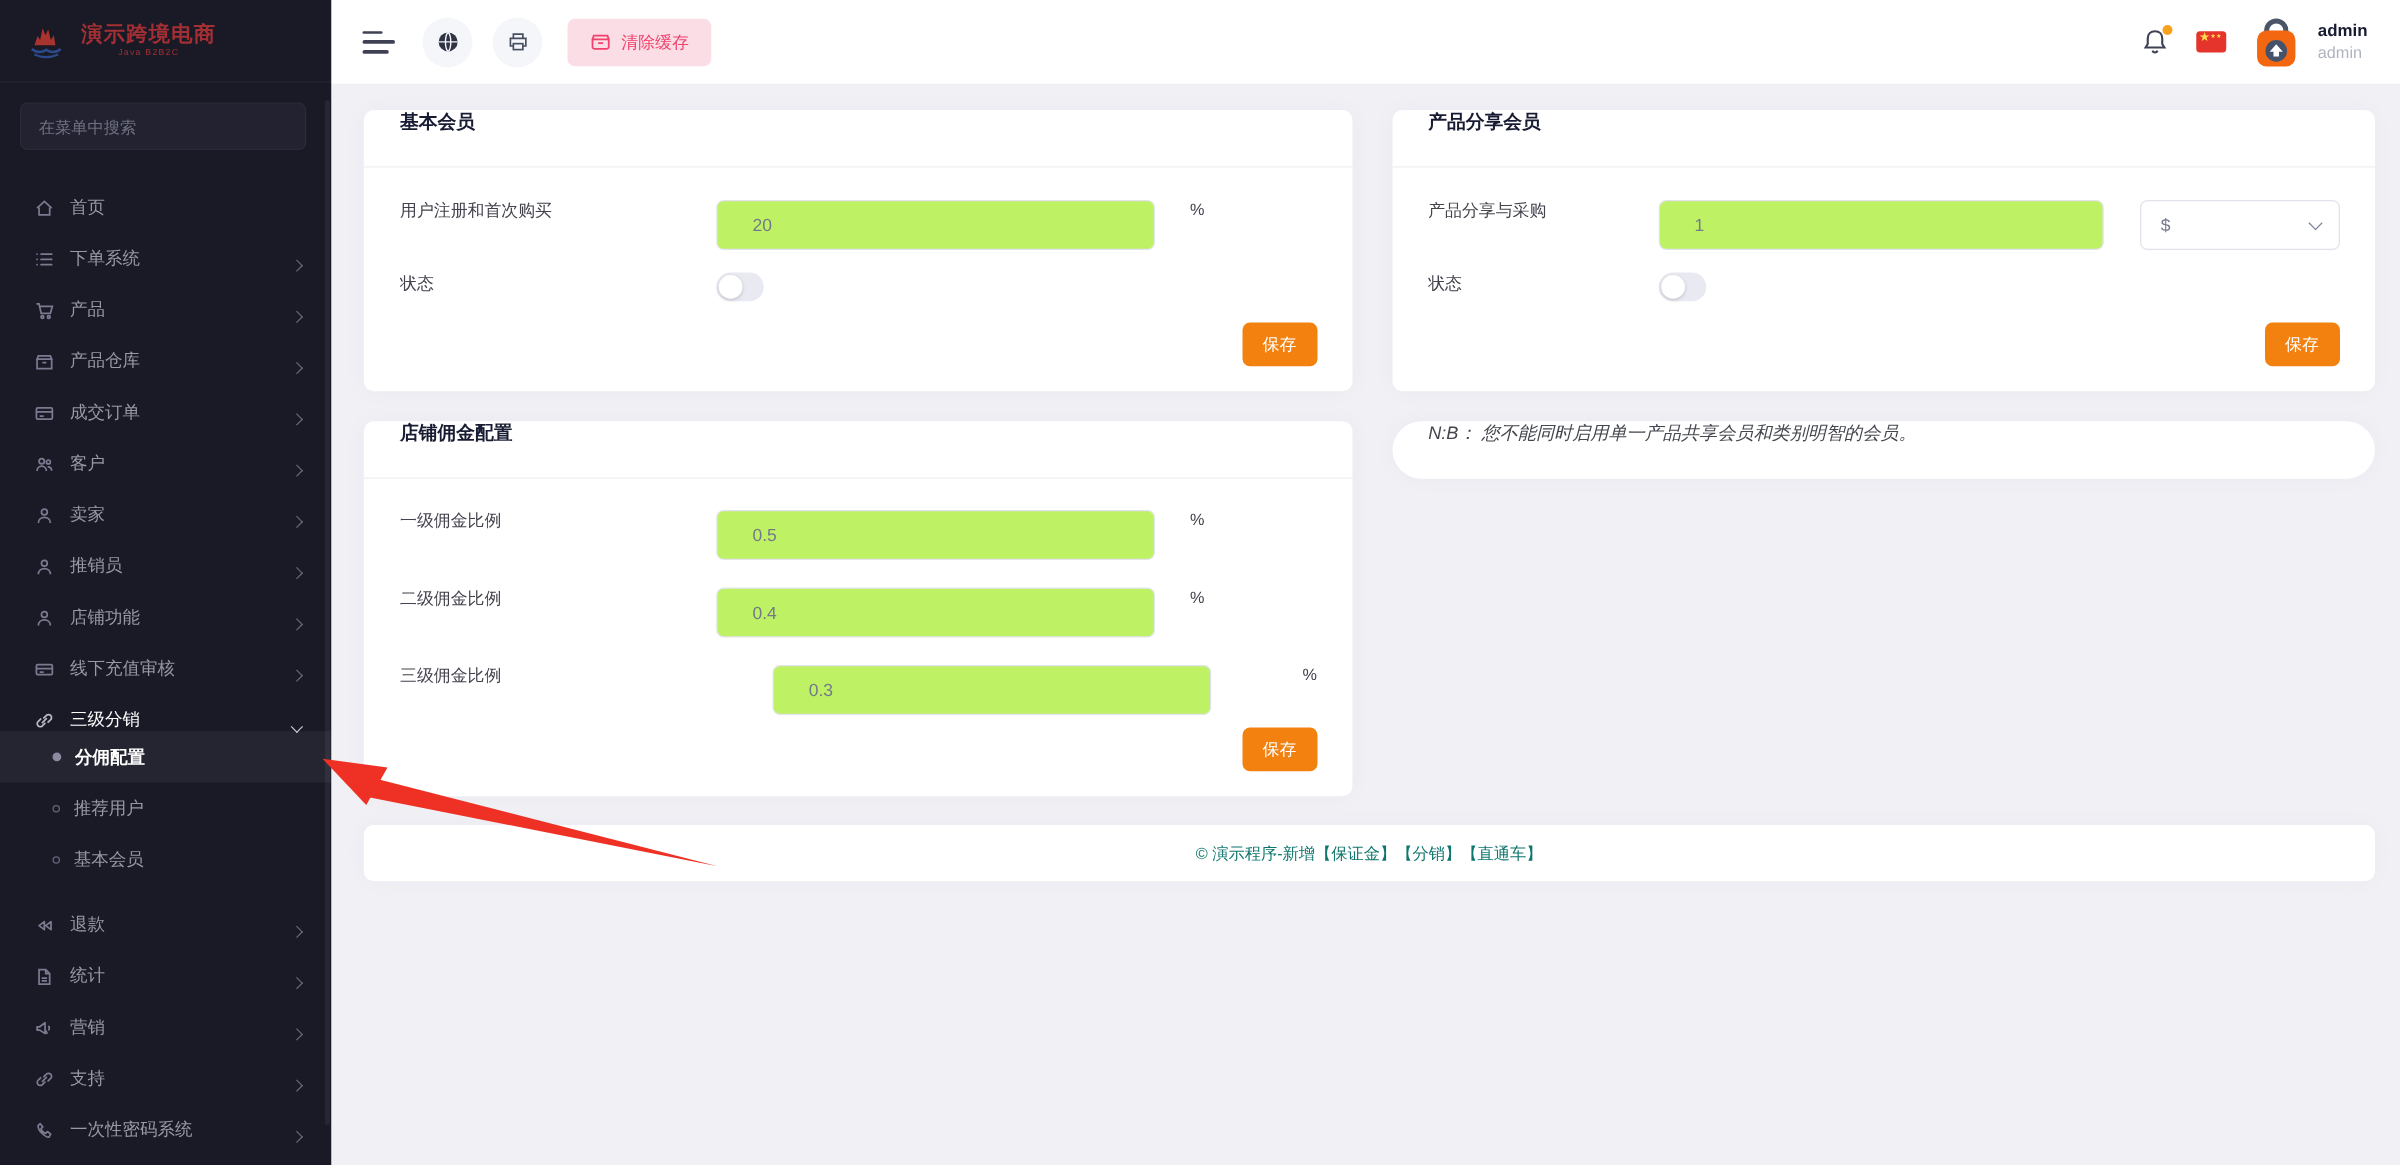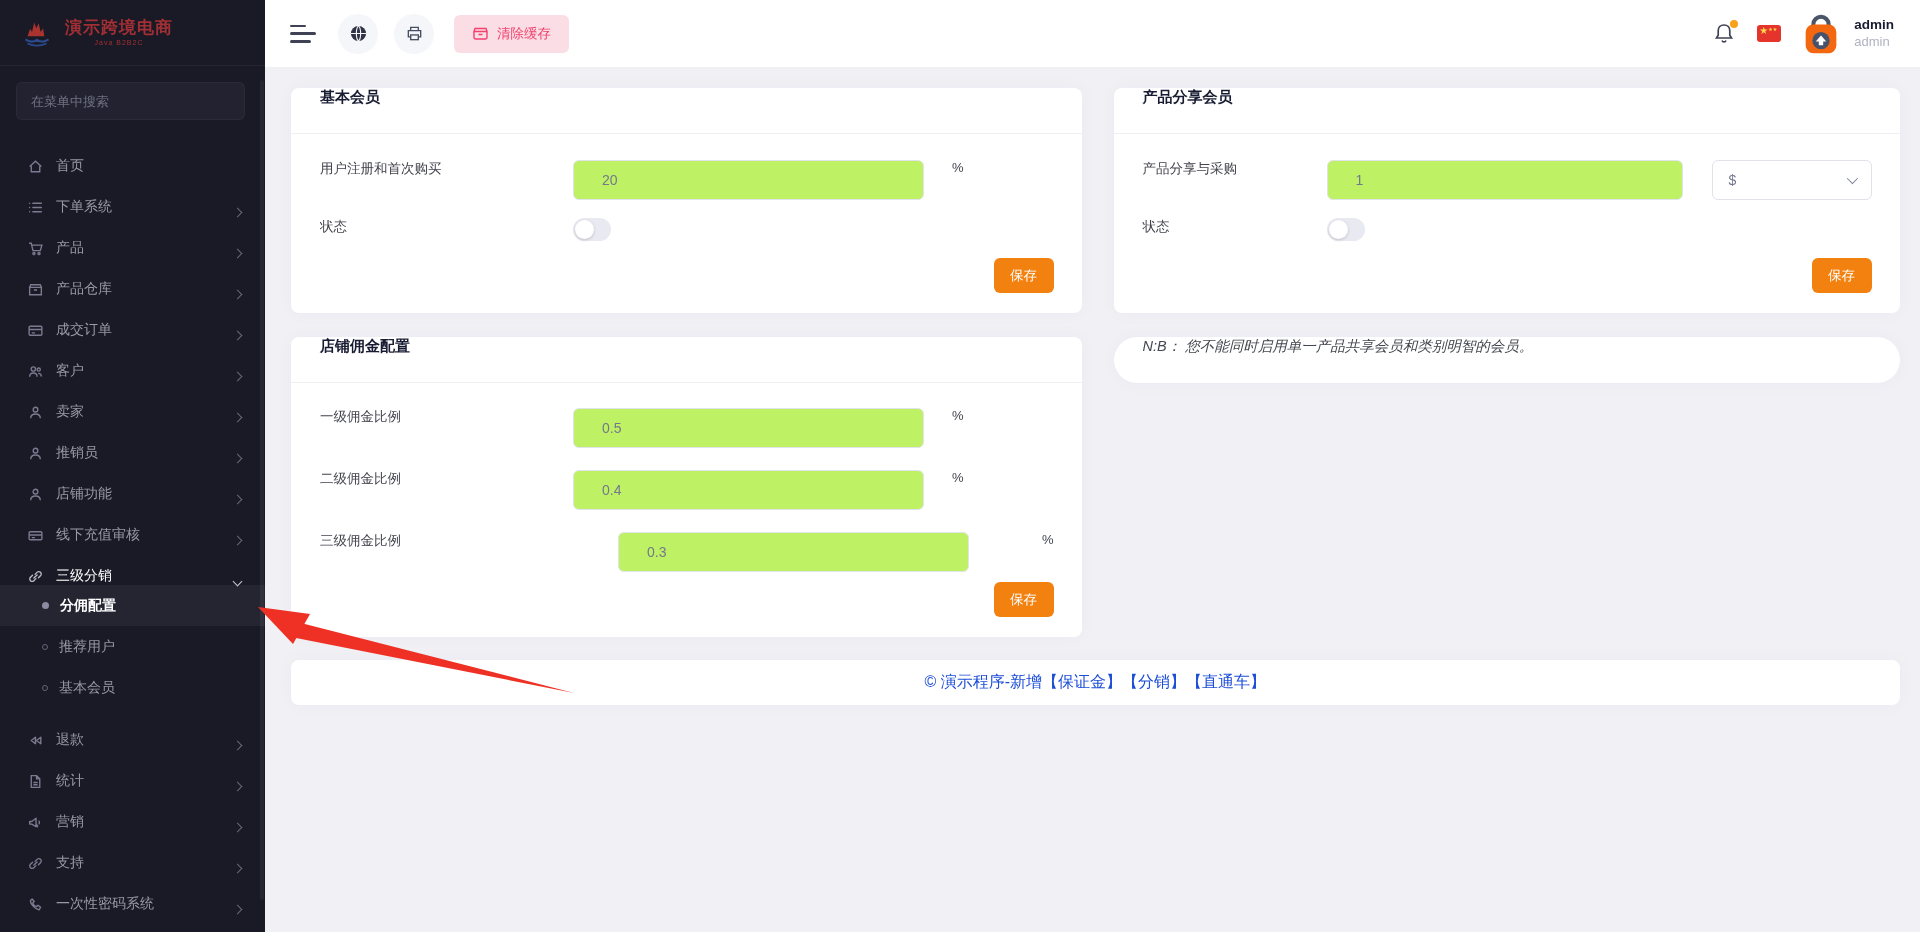--- a/index.html
+++ b/index.html
@@ -71,21 +71,21 @@
   .switch .knob { position:absolute; left:2px; top:2px; width:19px; height:19px; border-radius:50%; background:#ffffff; box-shadow:0 1px 3px rgba(0,0,0,.18); }
   .toggle-row { margin-bottom:17px; }
   .save-row { display:flex; justify-content:flex-end; margin-bottom:0; }
   .save-btn { width:60px; height:35px; background:#f2810f; color:#ffffff; border:none; border-radius:6px; font-size:13.5px; font-family:inherit; cursor:pointer; }
   .mt24 { margin-top:24px; }
   .crow { margin-bottom:22px; }
   .crow-last { margin-bottom:10px;gap:45px; }
   .note-card { height:46px; display:flex; align-items:flex-start; padding:0 29px;border-radius:23px; }
   .note-text { font-style:italic; font-size:14.5px; color:#44464f; font-weight:500; }
   .footer-card { grid-column:1 / -1; margin-top:23px; height:45px; display:flex; align-items:center; justify-content:center; }
-  .footer-text { font-size:16px; color:#1d4ed8; }
+  .footer-text { font-size:13px; color:#0f766e; }
 
   
   .red-arrow { position:absolute; left:252px; top:598px; width:330px; height:100px; z-index:60; pointer-events:none; }
 </style>
 </head>
 <body>
 
 <div class="sidebar">
   <div class="logo-area">
     <span class="logo-mark">

